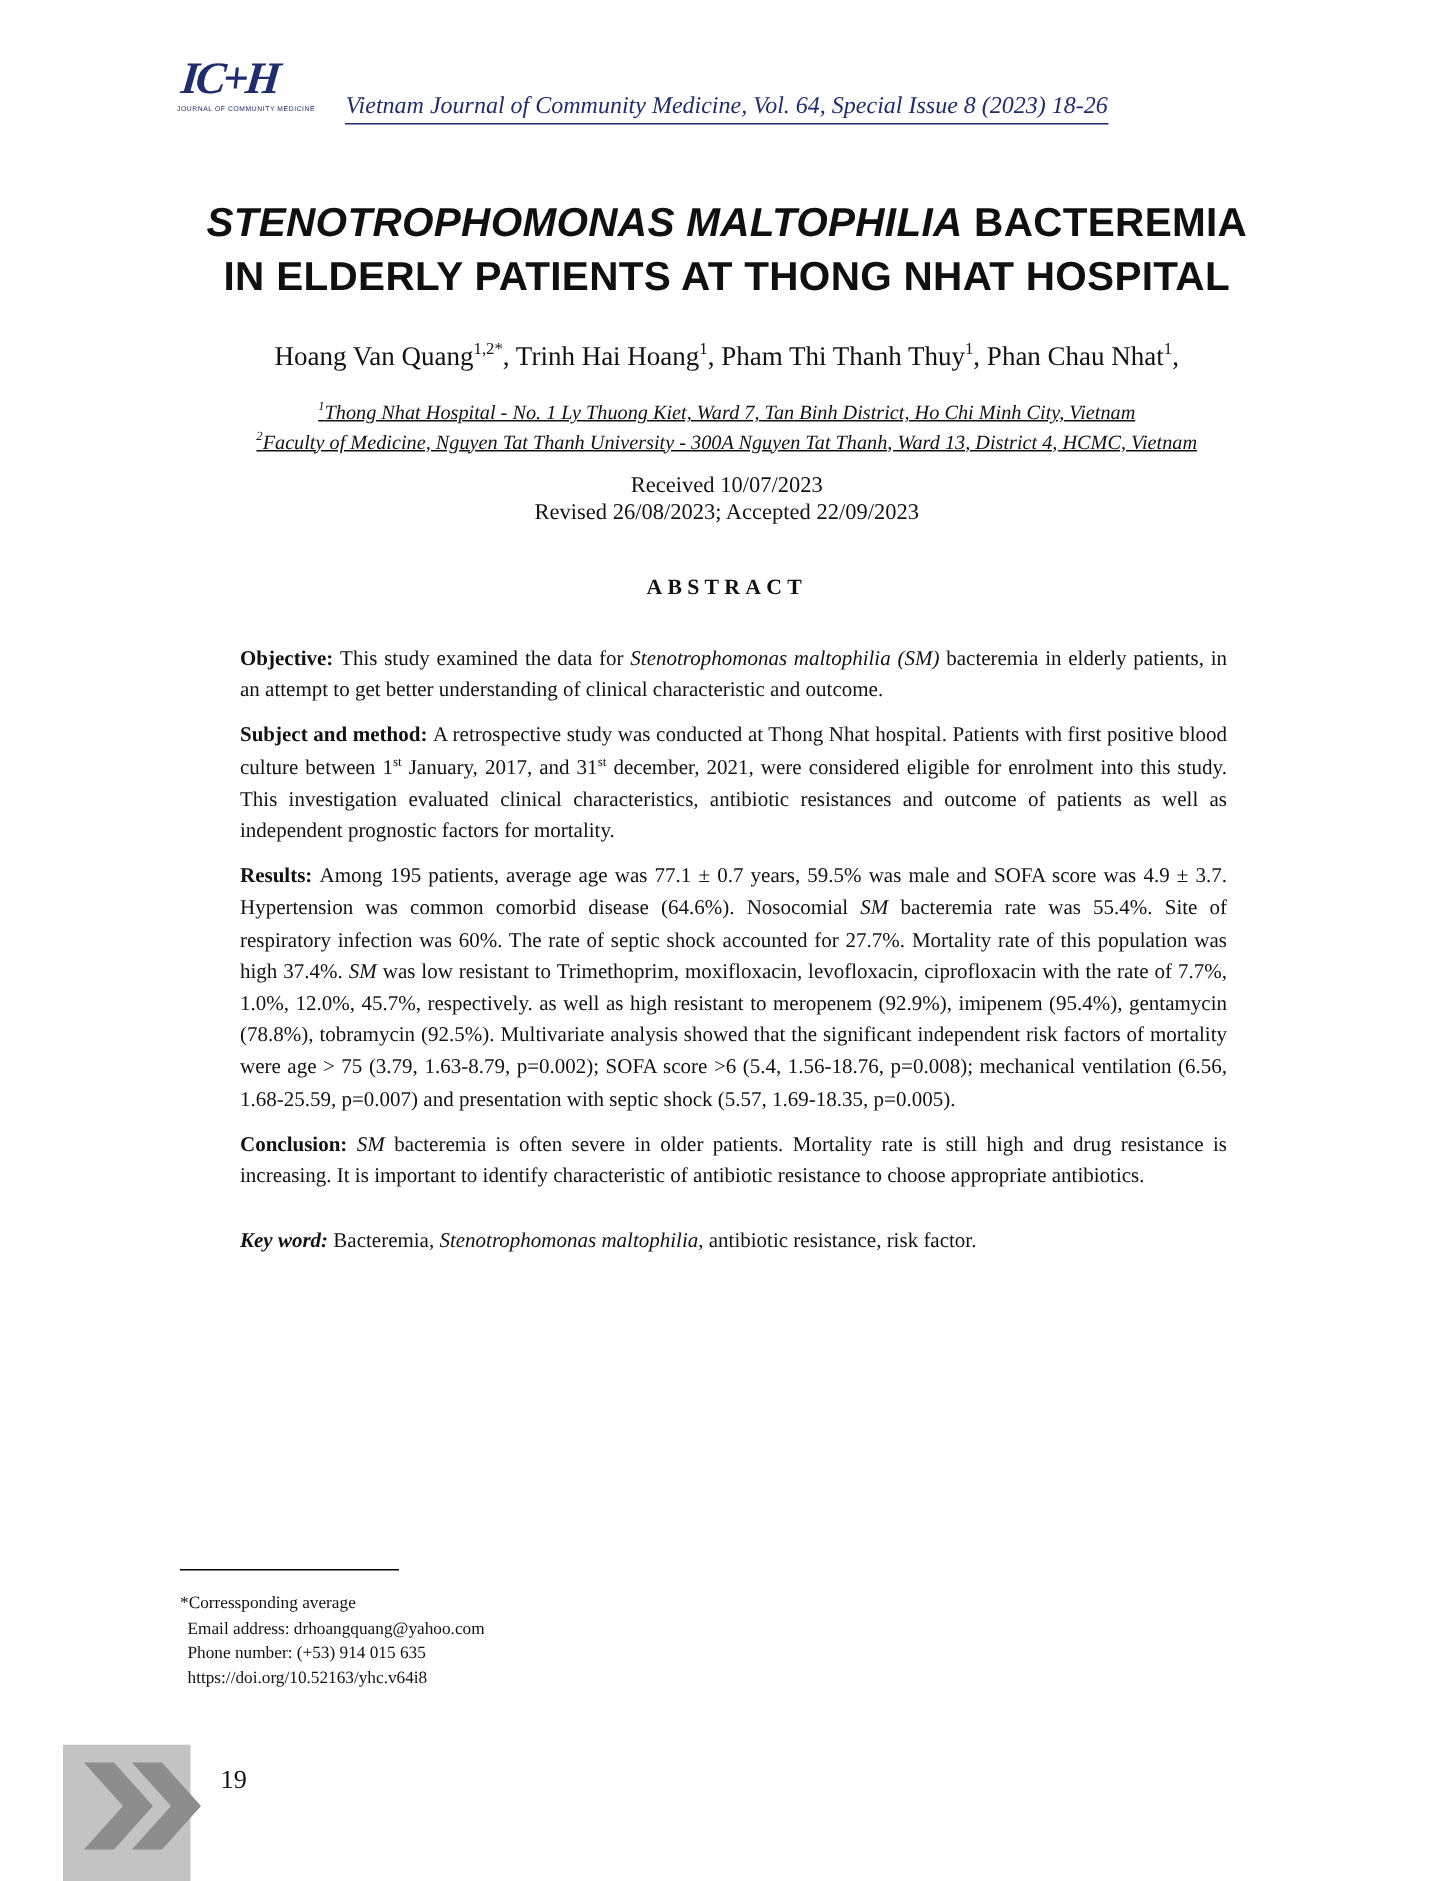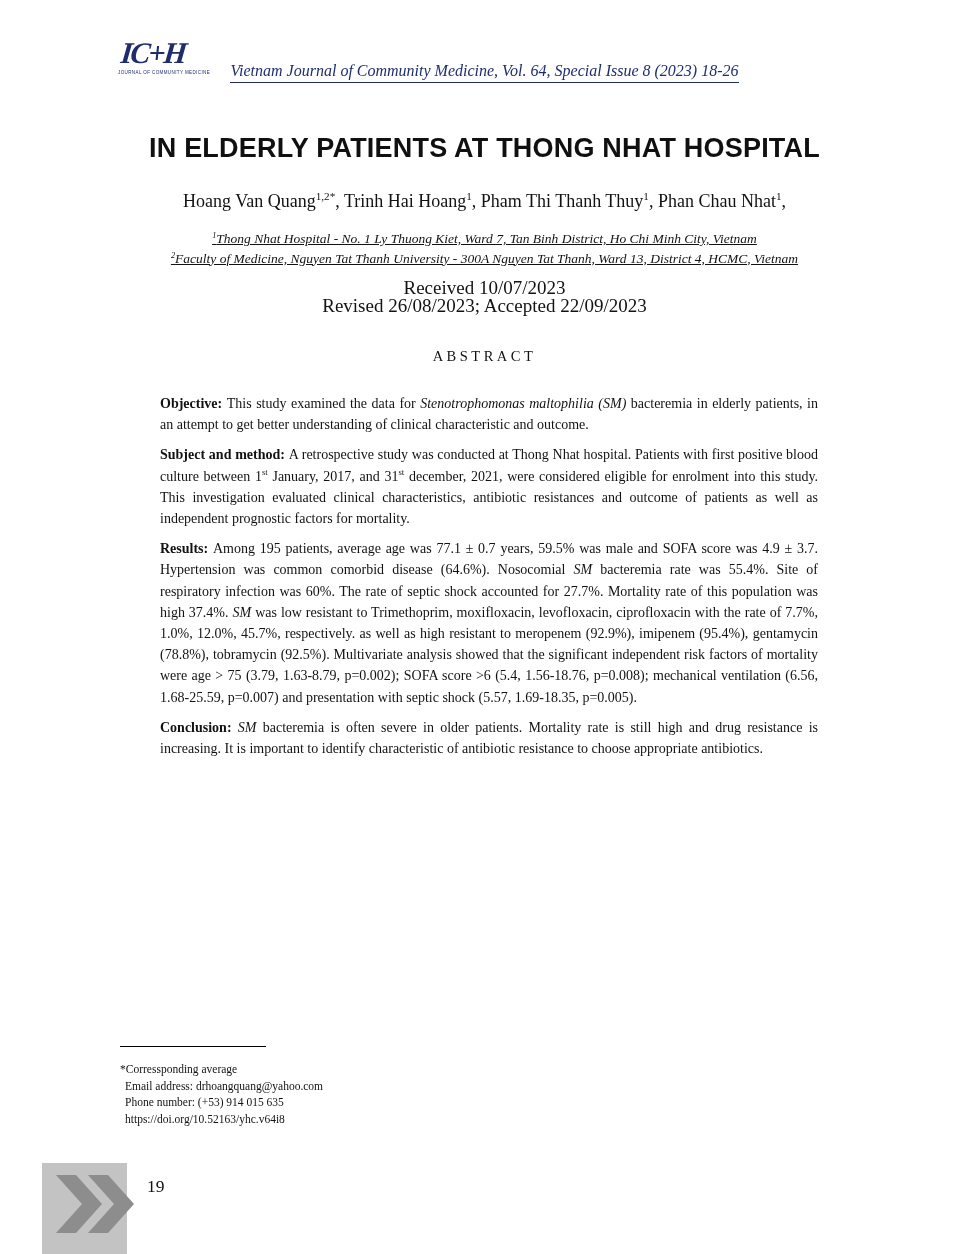--- a/index.html
+++ b/index.html
@@ -39,25 +39,25 @@
     font-family:"Liberation Sans", sans-serif;
     font-weight:700;font-size:27px;line-height:36px;letter-spacing:.2px;
     color:#101010;
   }
   .title .line{display:block;}
   
   .authors{margin-top:22px;text-align:center;font-size:18px;line-height:27px;}
   
   .affiliations{margin-top:14px;text-align:center;font-style:italic;font-size:13.5px;line-height:19.5px;text-decoration:underline;}
   
-  .dates{margin-top:11px;text-align:center;font-size:19px;line-height:18px;}
+  .dates{margin-top:11px;text-align:center;font-size:15px;line-height:18px;}
   
   .abstract-heading{
     margin:33px 0 0 0;text-align:center;
-    font-size:14.5px;font-weight:400;letter-spacing:3.5px;
+    font-size:14.5px;font-weight:700;letter-spacing:3.5px;
   }
   .abstract-body{margin:28px 151px 0 160px;}
   .abstract-body p{
     margin:0 0 9px 0;
     font-size:14px;line-height:21.2px;
     text-align:justify;
   }
   .abstract-body p.keywords{margin-top:22px;text-align:left;}
   
   .seg-b{font-weight:700;}
@@ -82,20 +82,21 @@
     <div class="logo">
       <div class="logo-mark">IC+H</div>
       <div class="logo-sub">JOURNAL OF COMMUNITY MEDICINE</div>
     </div>
     <div class="journal-line">
       <span>Vietnam Journal of Community Medicine, Vol. 64, Special Issue 8 (2023) 18-26</span>
     </div>
   </div>
 
   <h1 class="title">
+    <span class="line"><span class="seg-i">STENOTROPHOMONAS MALTOPHILIA</span><span> BACTEREMIA</span></span>
     <span class="line">IN ELDERLY PATIENTS AT THONG NHAT HOSPITAL</span>
   </h1>
 
   <div class="authors">
     <div><span>Hoang Van Quang</span><sup>1,2*</sup><span>, Trinh Hai Hoang</span><sup>1</sup><span>, Pham Thi Thanh Thuy</span><sup>1</sup><span>, Phan Chau Nhat</span><sup>1</sup><span>,</span></div>
   </div>
 
   <div class="affiliations">
     <div><sup>1</sup><span>Thong Nhat Hospital - No. 1 Ly Thuong Kiet, Ward 7, Tan Binh District, Ho Chi Minh City, Vietnam</span></div>
     <div><sup>2</sup><span>Faculty of Medicine, Nguyen Tat Thanh University - 300A Nguyen Tat Thanh, Ward 13, District 4, HCMC, Vietnam</span></div>
@@ -106,20 +107,21 @@
     <div>Revised 26/08/2023; Accepted 22/09/2023</div>
   </div>
 
   <h2 class="abstract-heading">ABSTRACT</h2>
 
   <div class="abstract-body">
     <p><span class="seg-b">Objective: </span><span>This study examined the data for </span><span class="seg-i">Stenotrophomonas maltophilia (SM)</span><span> bacteremia in elderly patients, in an attempt to get better understanding of clinical characteristic and outcome.</span></p>
     <p><span class="seg-b">Subject and method: </span><span>A retrospective study was conducted at Thong Nhat hospital. Patients with first positive blood culture between 1</span><sup>st</sup><span> January, 2017, and 31</span><sup>st</sup><span> december, 2021, were considered eligible for enrolment into this study. This investigation evaluated clinical characteristics, antibiotic resistances and outcome of patients as well as independent prognostic factors for mortality.</span></p>
     <p><span class="seg-b">Results: </span><span>Among 195 patients, average age was 77.1 ± 0.7 years, 59.5% was male and SOFA score was 4.9 ± 3.7. Hypertension was common comorbid disease (64.6%). Nosocomial </span><span class="seg-i">SM</span><span> bacteremia rate was 55.4%. Site of respiratory infection was 60%. The rate of septic shock accounted for 27.7%. Mortality rate of this population was high 37.4%. </span><span class="seg-i">SM</span><span> was low resistant to Trimethoprim, moxifloxacin, levofloxacin, ciprofloxacin with the rate of 7.7%, 1.0%, 12.0%, 45.7%, respectively. as well as high resistant to meropenem (92.9%), imipenem (95.4%), gentamycin (78.8%), tobramycin (92.5%). Multivariate analysis showed that the significant independent risk factors of mortality were age &gt; 75 (3.79, 1.63-8.79, p=0.002); SOFA score &gt;6 (5.4, 1.56-18.76, p=0.008); mechanical ventilation (6.56, 1.68-25.59, p=0.007) and presentation with septic shock (5.57, 1.69-18.35, p=0.005).</span></p>
     <p><span class="seg-b">Conclusion: </span><span class="seg-i">SM</span><span> bacteremia is often severe in older patients. Mortality rate is still high and drug resistance is increasing. It is important to identify characteristic of antibiotic resistance to choose appropriate antibiotics.</span></p>
+    <p class="keywords"><span class="seg-bi">Key word: </span><span>Bacteremia, </span><span class="seg-i">Stenotrophomonas maltophilia</span><span>, antibiotic resistance, risk factor.</span></p>
   </div>
 
   <div class="footnote">
     <div class="footnote-rule"></div>
     <p class="fn-line">*Corressponding average</p>
     <p class="fn-line indent">Email address: drhoangquang@yahoo.com</p>
     <p class="fn-line indent">Phone number: (+53) 914 015 635</p>
     <p class="fn-line indent">https://doi.org/10.52163/yhc.v64i8</p>
   </div>
 

